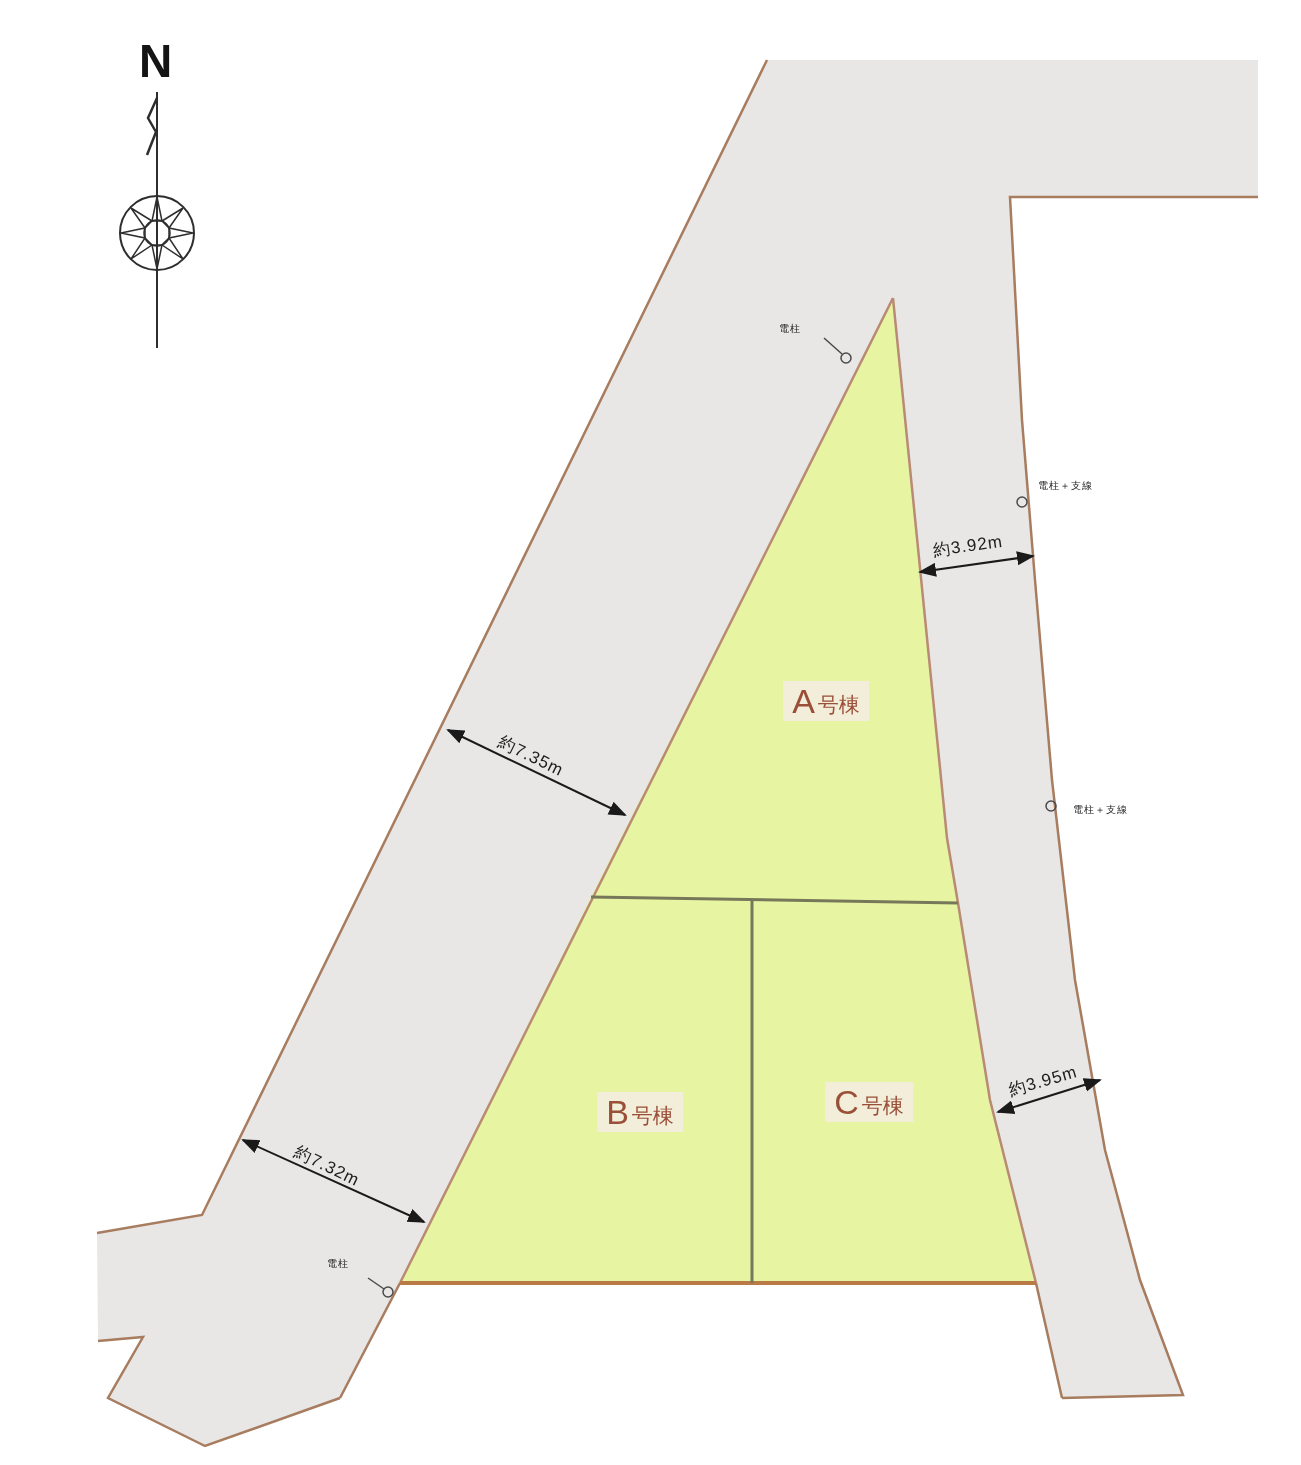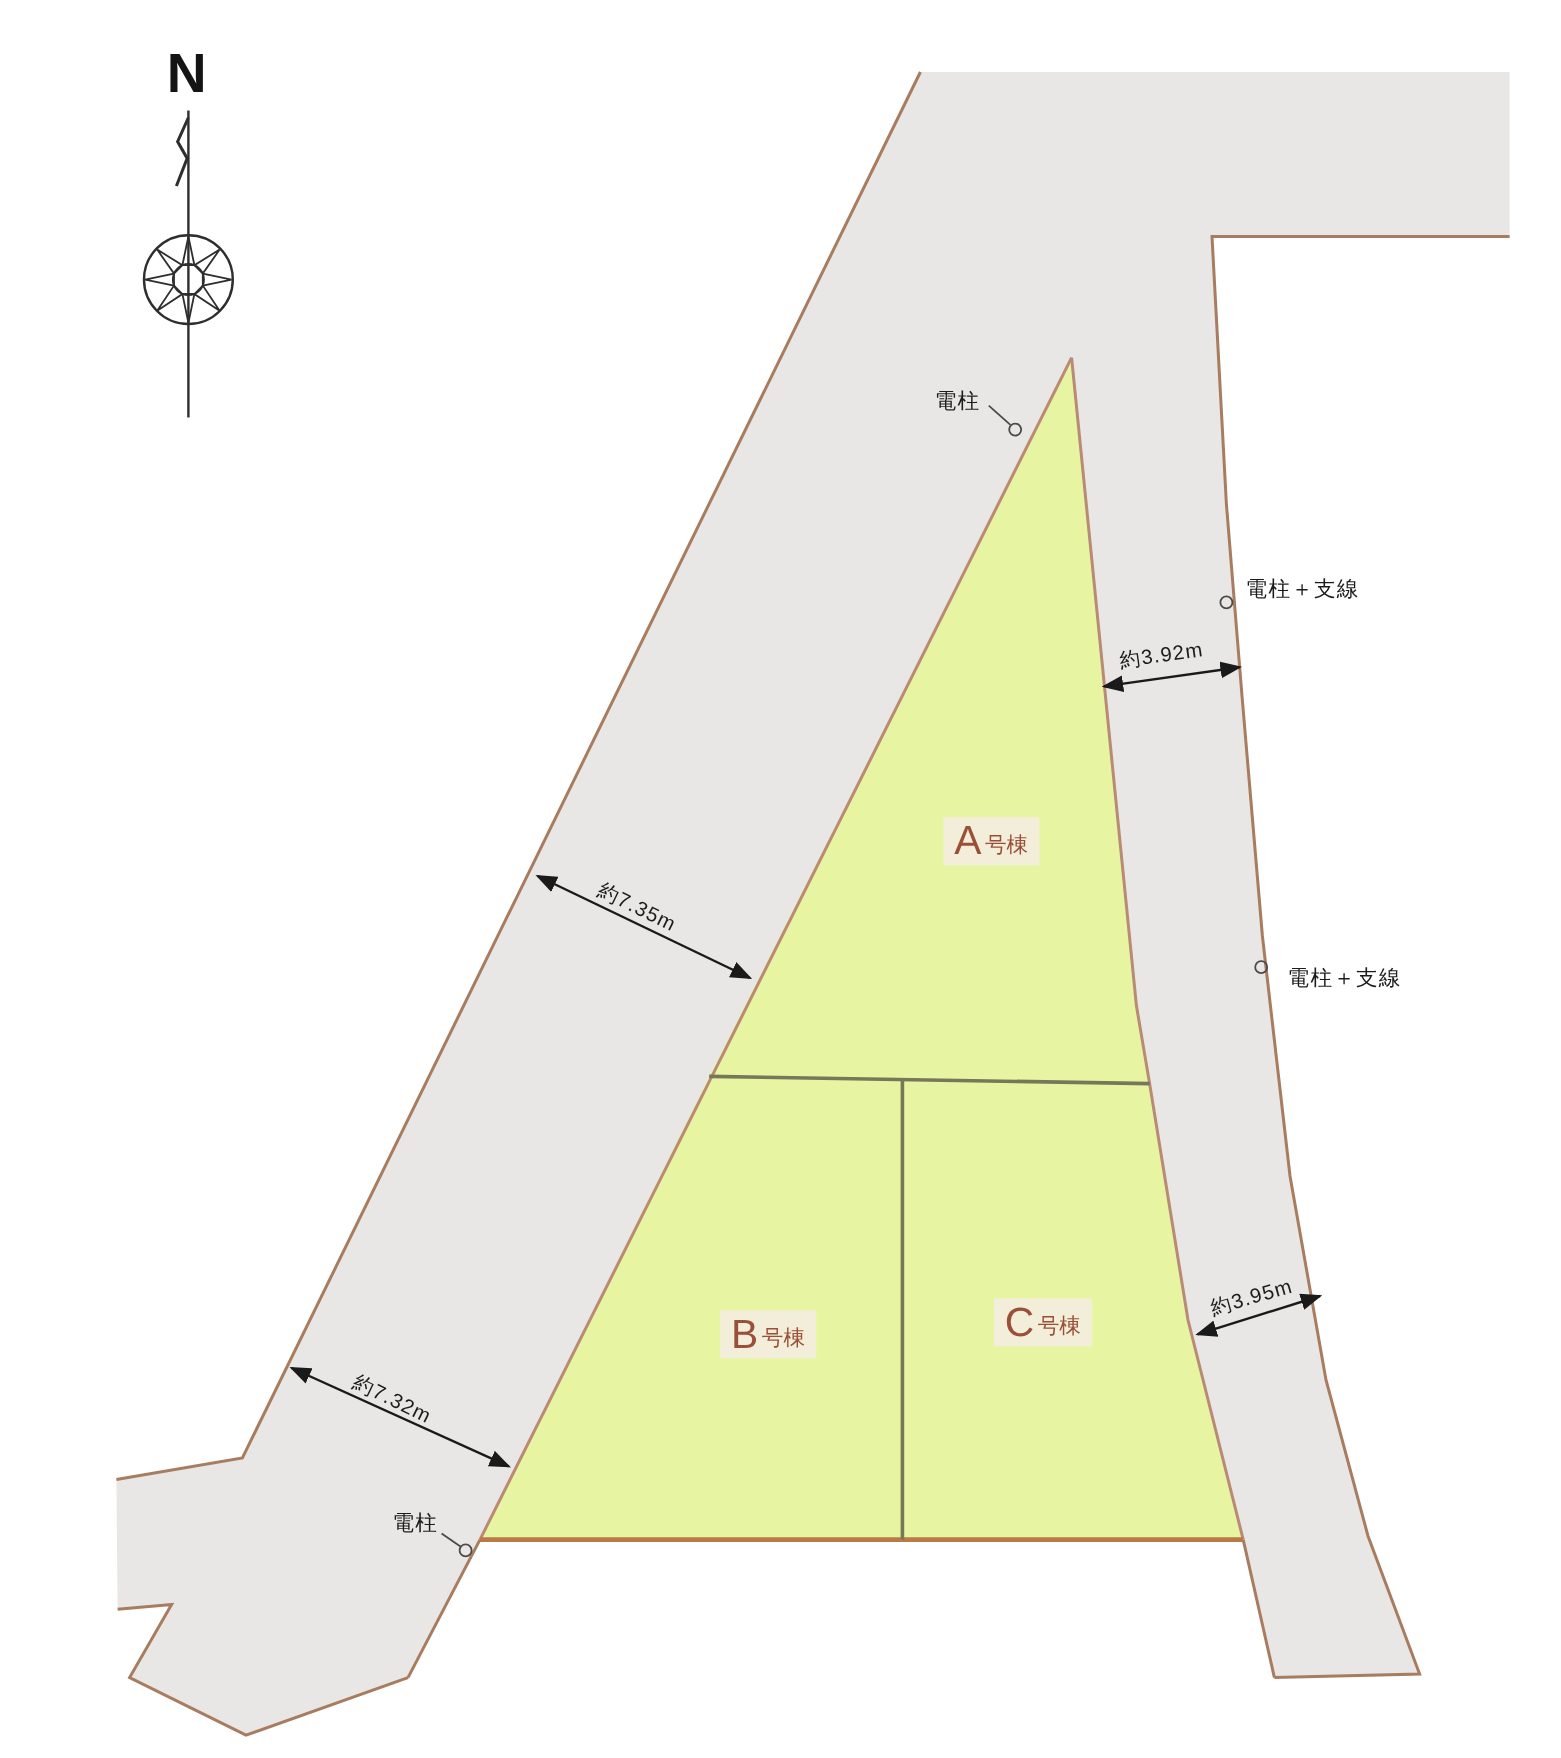--- a/index.html
+++ b/index.html
@@ -10,29 +10,29 @@
   svg.plan{position:absolute;left:0;top:0;}
   .north-label{
     position:absolute;left:139px;top:38px;font-size:46px;font-weight:bold;
     color:#141414;line-height:1;
   }
   .dim-label{
     position:absolute;transform:translate(-50%,-50%) rotate(var(--rot,0deg));
     font-size:17px;color:#1c1c1c;letter-spacing:1px;white-space:nowrap;
   }
   .pole-label{
-    position:absolute;font-size:18px;color:#1c1c1c;white-space:nowrap;
+    position:absolute;font-size:10px;color:#1c1c1c;white-space:nowrap;
     letter-spacing:1px;
   }
   .lot-label{
     position:absolute;transform:translate(-50%,-50%);
     display:flex;align-items:center;gap:3px;padding:3px 9px;white-space:nowrap;
   }
   .lot-label .letter{font-size:34px;line-height:1;}
-  .lot-label .suffix{font-size:18px;line-height:1;padding-top:6px;}
+  .lot-label .suffix{font-size:21px;line-height:1;padding-top:6px;}
 </style>
 </head>
 <body>
 
 <div class="canvas">
 
   <svg class="plan" width="1301" height="1465" viewBox="0 0 1301 1465">
     <defs>
       <marker id="arrowE" markerWidth="9" markerHeight="8" refX="8" refY="3.5" orient="auto">
         <path d="M0,0 L9,3.5 L0,7 z" fill="#1a1a1a"></path>

